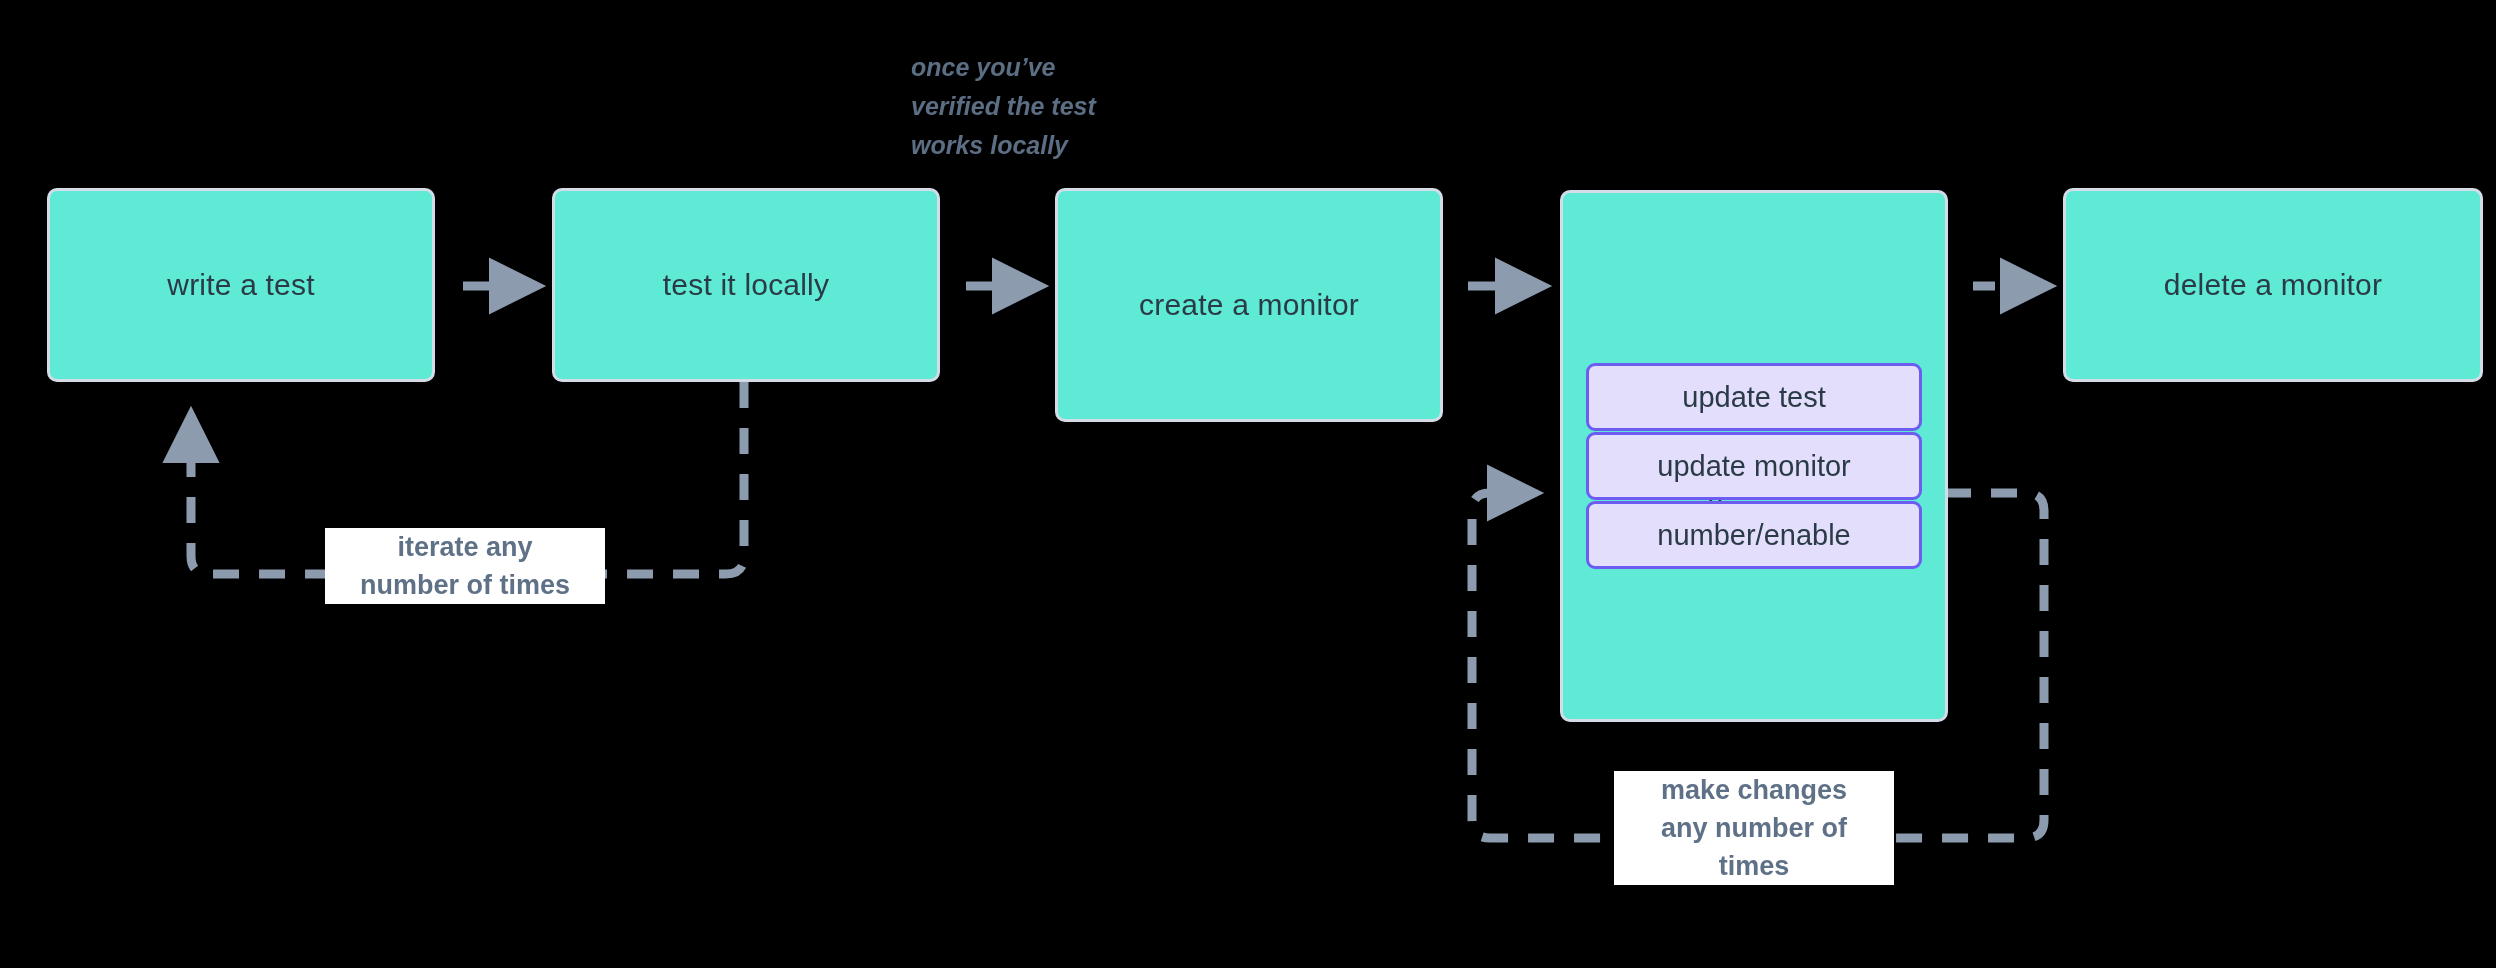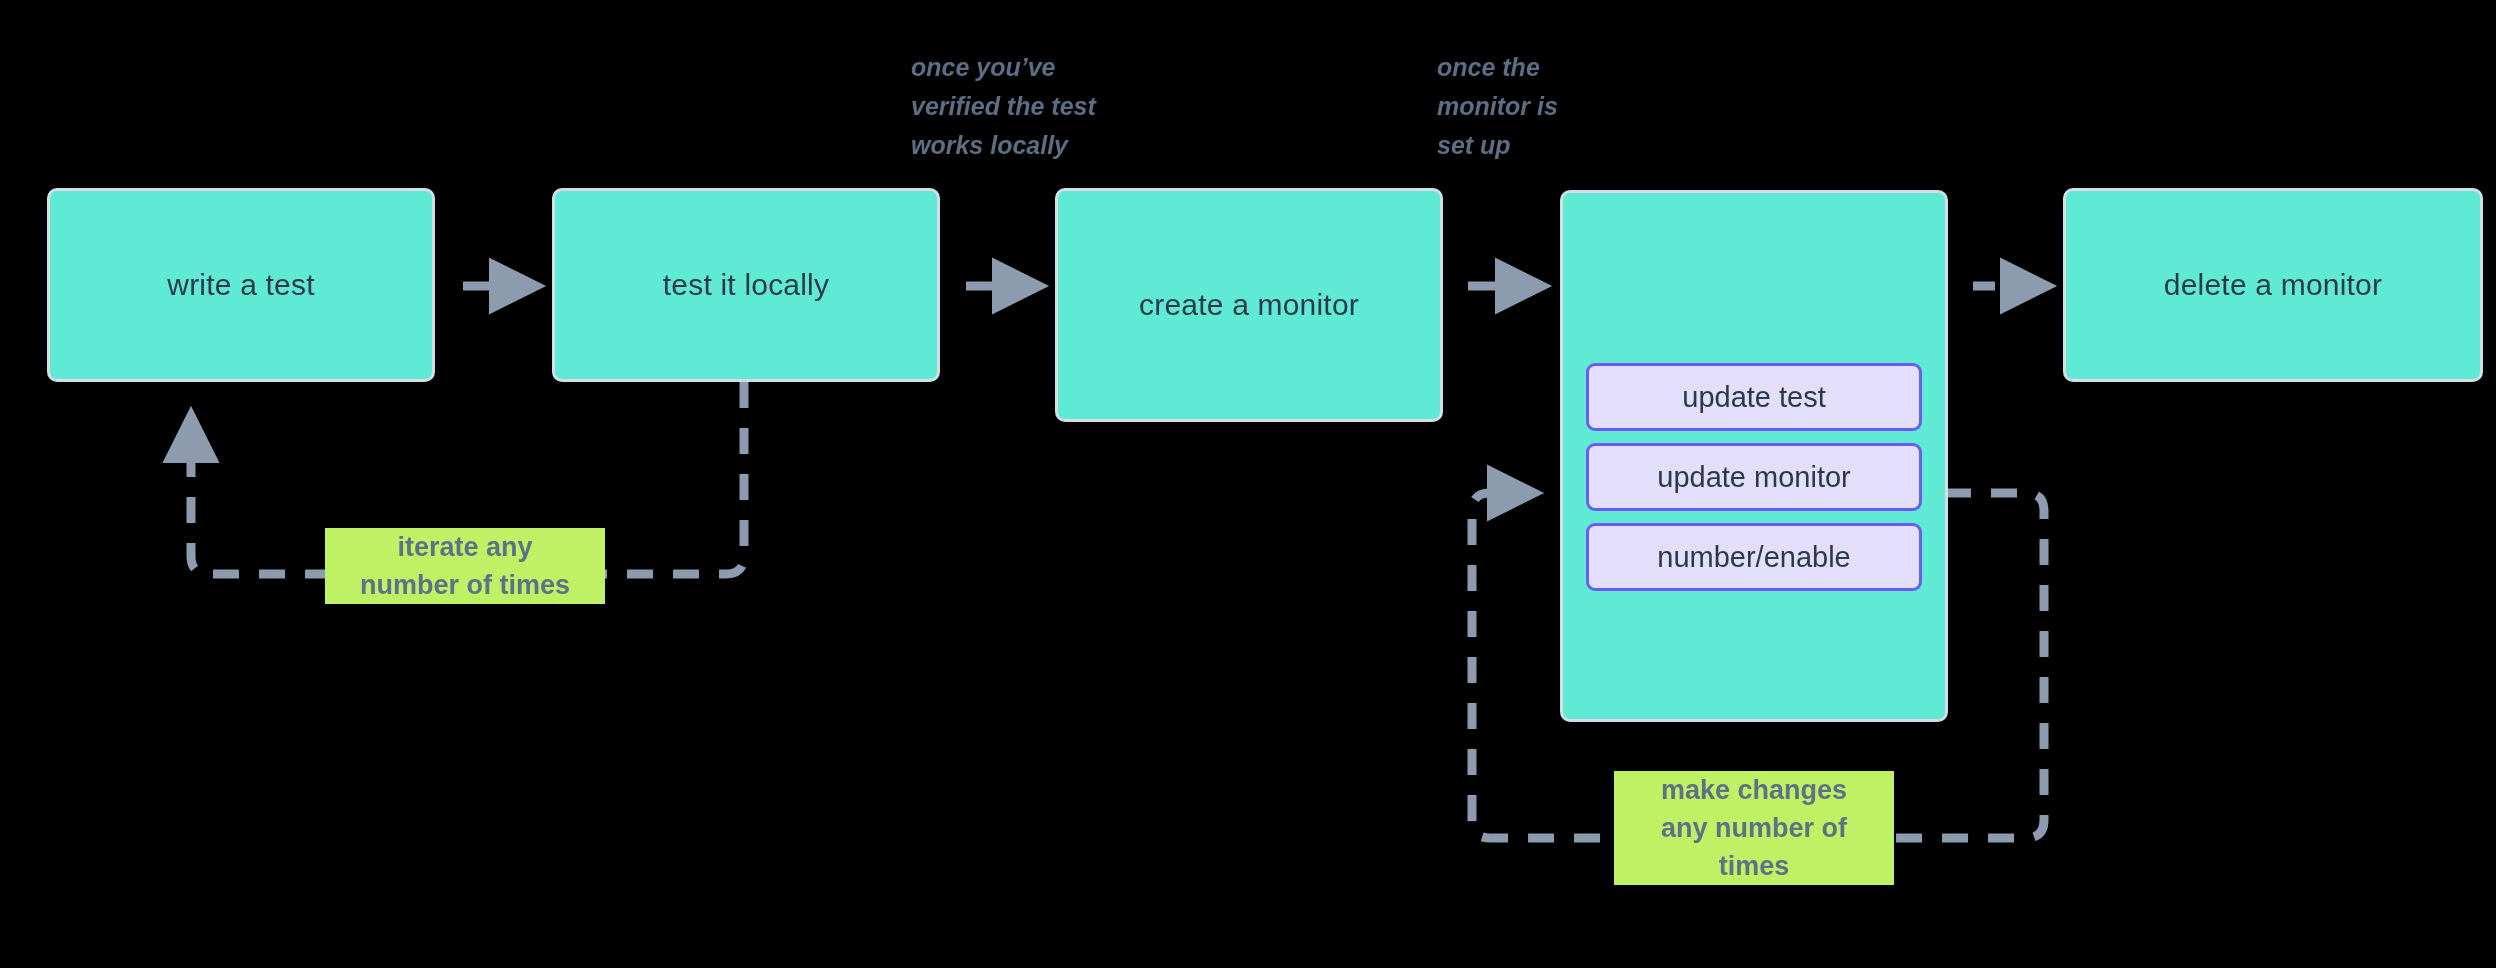--- a/index.html
+++ b/index.html
@@ -38,21 +38,21 @@
   }
   .node.stack .node-label{margin-top:34px;}
 
   
   .chips{
     position:absolute;
     left:23px;right:23px;
     top:170px;
     display:flex;
     flex-direction:column;
-    gap:12px;
+    gap:1px;
   }
   .chip{
     box-sizing:border-box;
     height:68px;
     background:#e2defb;
     border:3px solid #6c5cf2;
     border-radius:9px;
     display:flex;
     align-items:center;
     justify-content:center;
@@ -75,21 +75,21 @@
     white-space:pre-line;
   }
   .loop-note{
     position:absolute;
     color:#5f7187;
     font-size:27px;
     line-height:38px;
     font-weight:700;
     text-align:center;
     white-space:pre-line;
-    background:#bef264;
+    background:#ffffff;
   }
 </style>
 </head>
 <body>
 
 <div id="stage">
 
   <svg id="edges" viewBox="0 0 2496 968" xmlns="http://www.w3.org/2000/svg">
     <defs>
       <marker id="ah" markerWidth="7" markerHeight="7" refX="4.6" refY="3.5" orient="auto" markerUnits="strokeWidth">
@@ -142,23 +142,20 @@
   </div>
 
   <div class="node simple" style="left:2063px;top:188px;width:420px;height:194px;">
     <span class="node-label">delete a monitor</span>
   </div>
 
   <div class="note" style="left:911px;top:48px;">once you’ve
 verified the test
 works locally</div>
 
-  <div class="note" style="left:1437px;top:48px;">once the
-monitor is
-set up</div>
 
   <div class="loop-note" style="left:325px;top:528px;width:280px;">iterate any
 number of times</div>
 
   <div class="loop-note" style="left:1614px;top:771px;width:280px;">make changes
 any number of
 times</div>
 
 </div>
 

